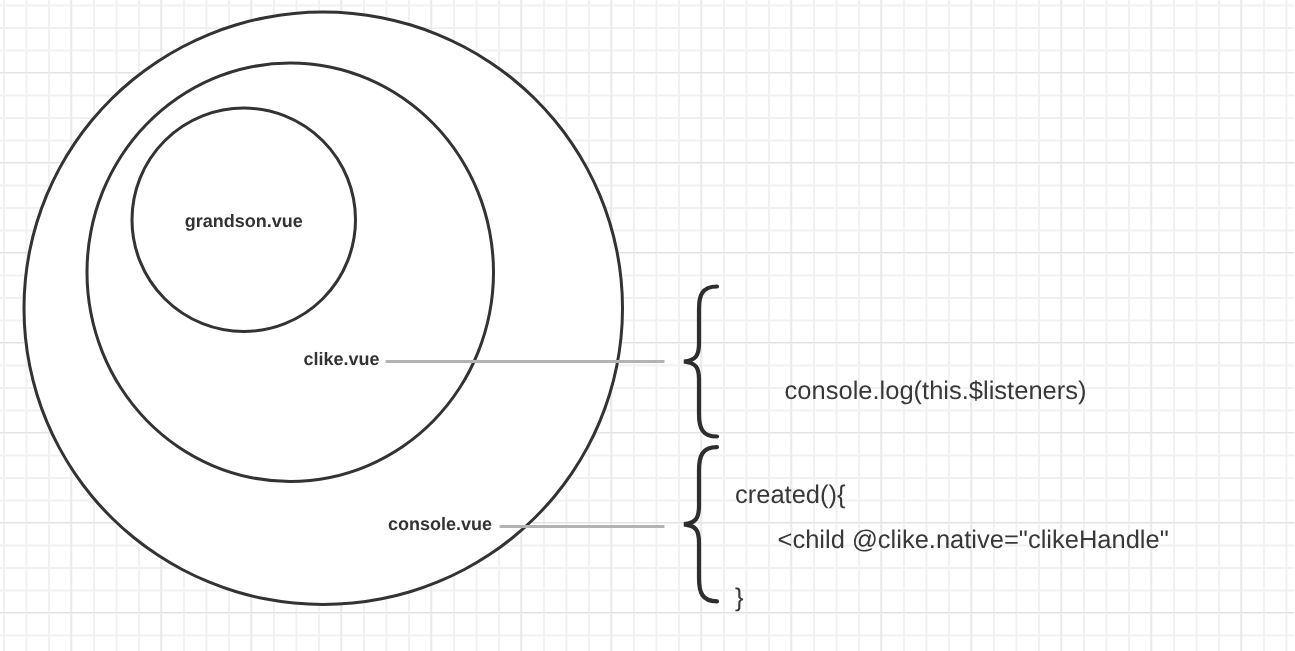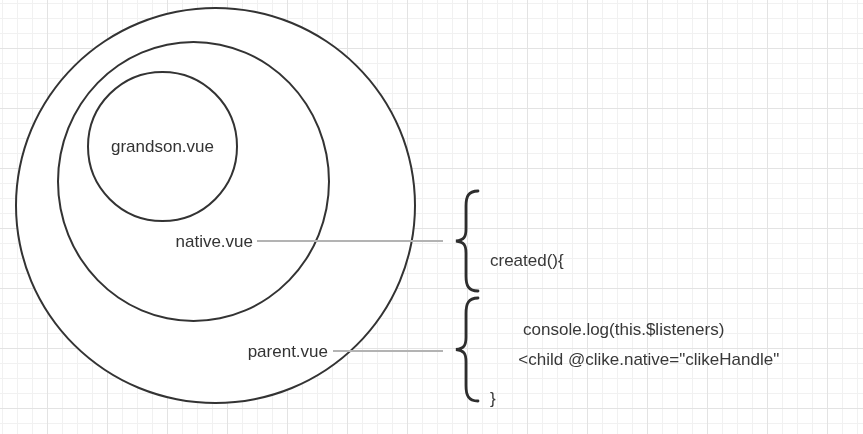--- a/index.html
+++ b/index.html
@@ -27,22 +27,22 @@
     border: 2px solid #333333;
     border-radius: 50%;
     background: #ffffff;
   }
   .circle-parent   { left: 15px;  top: 7px;  width: 397px; height: 393px; }
   .circle-child    { left: 57px;  top: 41px; width: 269px; height: 277px; }
   .circle-grandson { left: 87px;  top: 71px; width: 147px; height: 147px; }
   .label {
     position: absolute;
     color: #333333;
-    font-weight: 400;
-    font-size: 17px;
+    font-weight: 700;
+    font-size: 12px;
     white-space: nowrap;
   }
   .label-grandson {
     left: 87px; top: 71px; width: 151px; height: 151px;
     display: flex; align-items: center; justify-content: center;
   }
   .label-child  { right: 610px; top: 232px; }
   .label-parent { right: 535px; top: 342px; }
   .connector {
     position: absolute;
@@ -73,36 +73,36 @@
 
 <div class="canvas">
 
   <div class="circle circle-parent"></div>
   <div class="circle circle-child"></div>
   <div class="circle circle-grandson"></div>
 
   <div class="label label-grandson">
     <span>grandson.vue</span>
   </div>
-  <div class="label label-child">native.vue</div>
-  <div class="label label-parent">parent.vue</div>
+  <div class="label label-child">clike.vue</div>
+  <div class="label label-parent">console.vue</div>
 
   <div class="connector connector-child"></div>
   <div class="connector connector-parent"></div>
 
   <svg class="brace brace-child" viewBox="0 0 28 104" preserveAspectRatio="none">
     <path d="M26 2 C16 2 14 8 14 17 L14 40 C14 48 12 51 4 52 C12 53 14 56 14 64 L14 87 C14 96 16 102 26 102" fill="none" stroke="#2e2e2e" stroke-width="2.8" stroke-linecap="round"></path>
   </svg>
   <svg class="brace brace-parent" viewBox="0 0 28 104" preserveAspectRatio="none">
     <path d="M26 2 C16 2 14 8 14 17 L14 40 C14 48 12 51 4 52 C12 53 14 56 14 64 L14 87 C14 96 16 102 26 102" fill="none" stroke="#2e2e2e" stroke-width="2.8" stroke-linecap="round"></path>
   </svg>
 
   <div class="code-block code-child">
+    <div>       console.log(this.$listeners)</div>
     <div>created(){</div>
-    <div>       console.log(this.$listeners)</div>
     <div>}</div>
   </div>
 
   <div class="code-block code-parent">
     <div>      &lt;child @clike.native="clikeHandle"</div>
     
     
   </div>
 
 </div>

